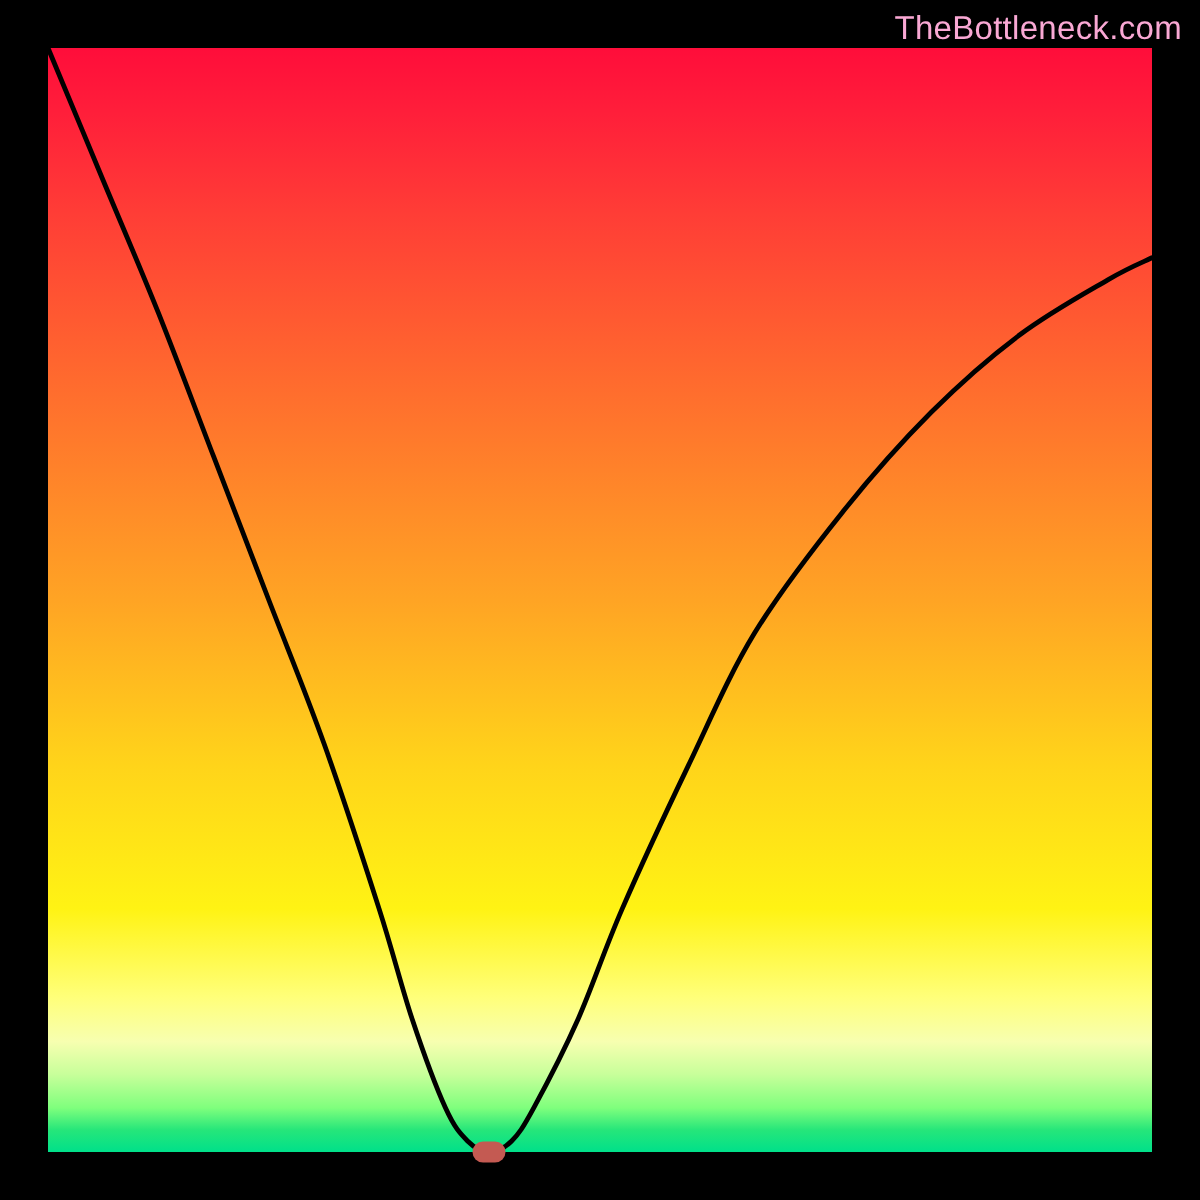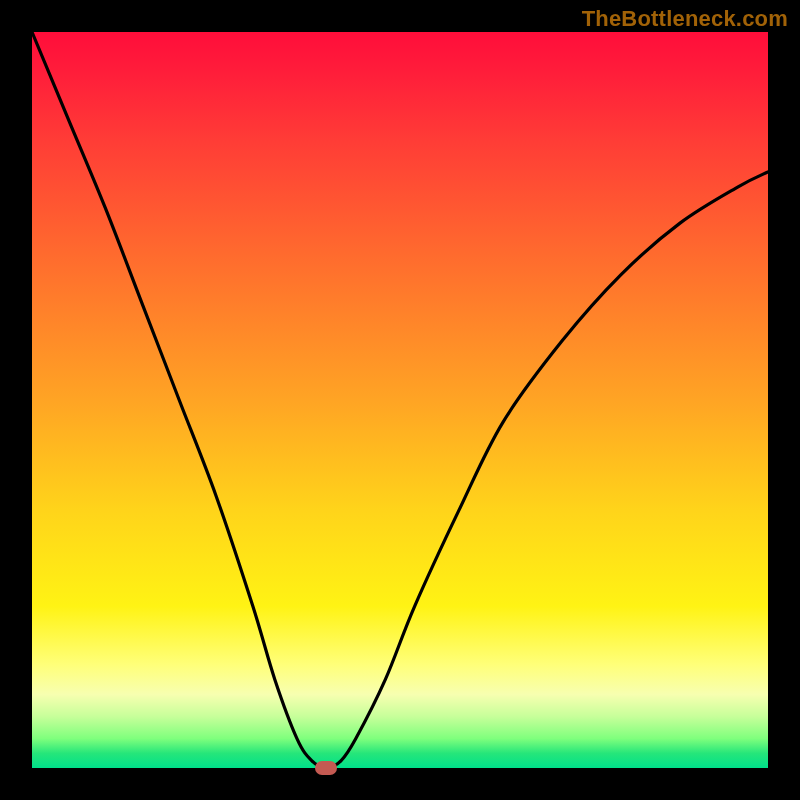--- a/index.html
+++ b/index.html
@@ -40,23 +40,23 @@
       #c7ff9a 93%,
       #7fff7d 96%,
       #26e67a 98%,
       #00e08a 100%
     );
   }
   .watermark {
     position: absolute;
     top: 6px;
     right: 12px;
-    color: #a16207;
+    color: #f9a8d4;
     font-size: 22px;
-    font-weight: 700;
+    font-weight: 400;
     letter-spacing: 0.2px;
     user-select: none;
   }
   svg.curve {
     position: absolute;
     left: 0;
     top: 0;
     width: 736px;
     height: 736px;
     overflow: visible;

